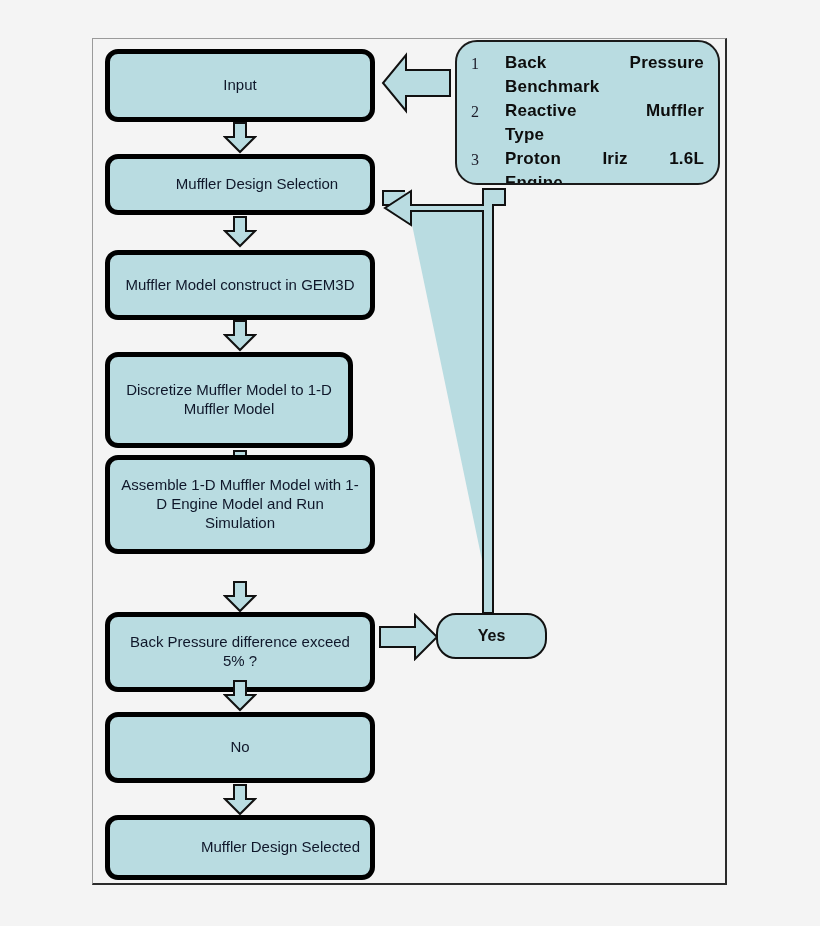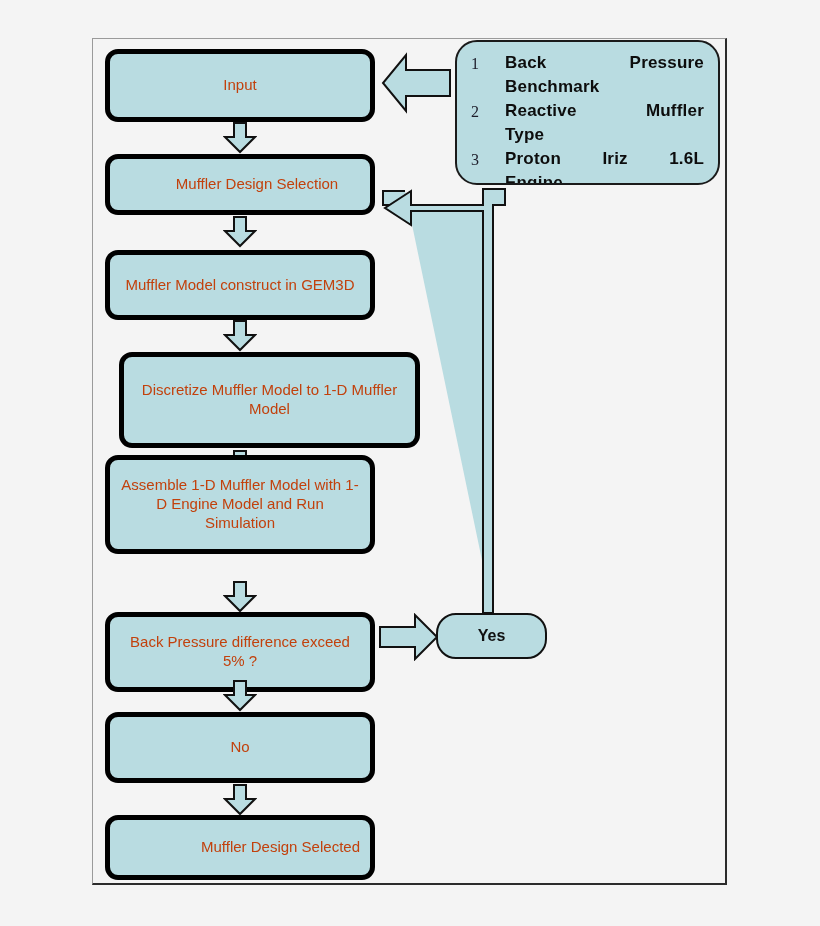--- a/index.html
+++ b/index.html
@@ -39,21 +39,21 @@
   .node {
     position: absolute;
     box-sizing: border-box;
     background: #b9dce1;
     border: 5px solid #000000;
     border-radius: 13px;
     display: flex;
     align-items: center;
     justify-content: center;
     text-align: center;
-    color: #c2410c;
+    color: #0f172a;
     font-size: 15px;
     line-height: 1.25;
     padding: 4px 10px;
   }
 
   
   .node-thin {
     position: absolute;
     box-sizing: border-box;
     background: #b9dce1;
@@ -151,21 +151,21 @@
   <div class="node" style="left:105px; top:250px; width:270px; height:70px;">
     <span>Muffler Model construct in GEM3D</span>
   </div>
 
   <div class="arrow" style="left:223px; top:320px;">
     <svg width="34" height="32" viewBox="0 0 34 32">
       <polygon points="11,1 23,1 23,15 32,15 17,30 2,15 11,15"></polygon>
     </svg>
   </div>
 
-  <div class="node" style="left:105px; top:352px; width:301px; height:96px;margin-left:14px;">
+  <div class="node" style="left:105px; top:352px; width:248px; height:96px;">
     <span>Discretize Muffler Model to 1-D Muffler Model</span>
   </div>
 
   <div class="arrow" style="left:223px; top:450px;">
     <svg width="34" height="32" viewBox="0 0 34 32">
       <polygon points="11,1 23,1 23,15 32,15 17,30 2,15 11,15"></polygon>
     </svg>
   </div>
 
   <div class="node" style="left:105px; top:455px; width:270px; height:99px;">

